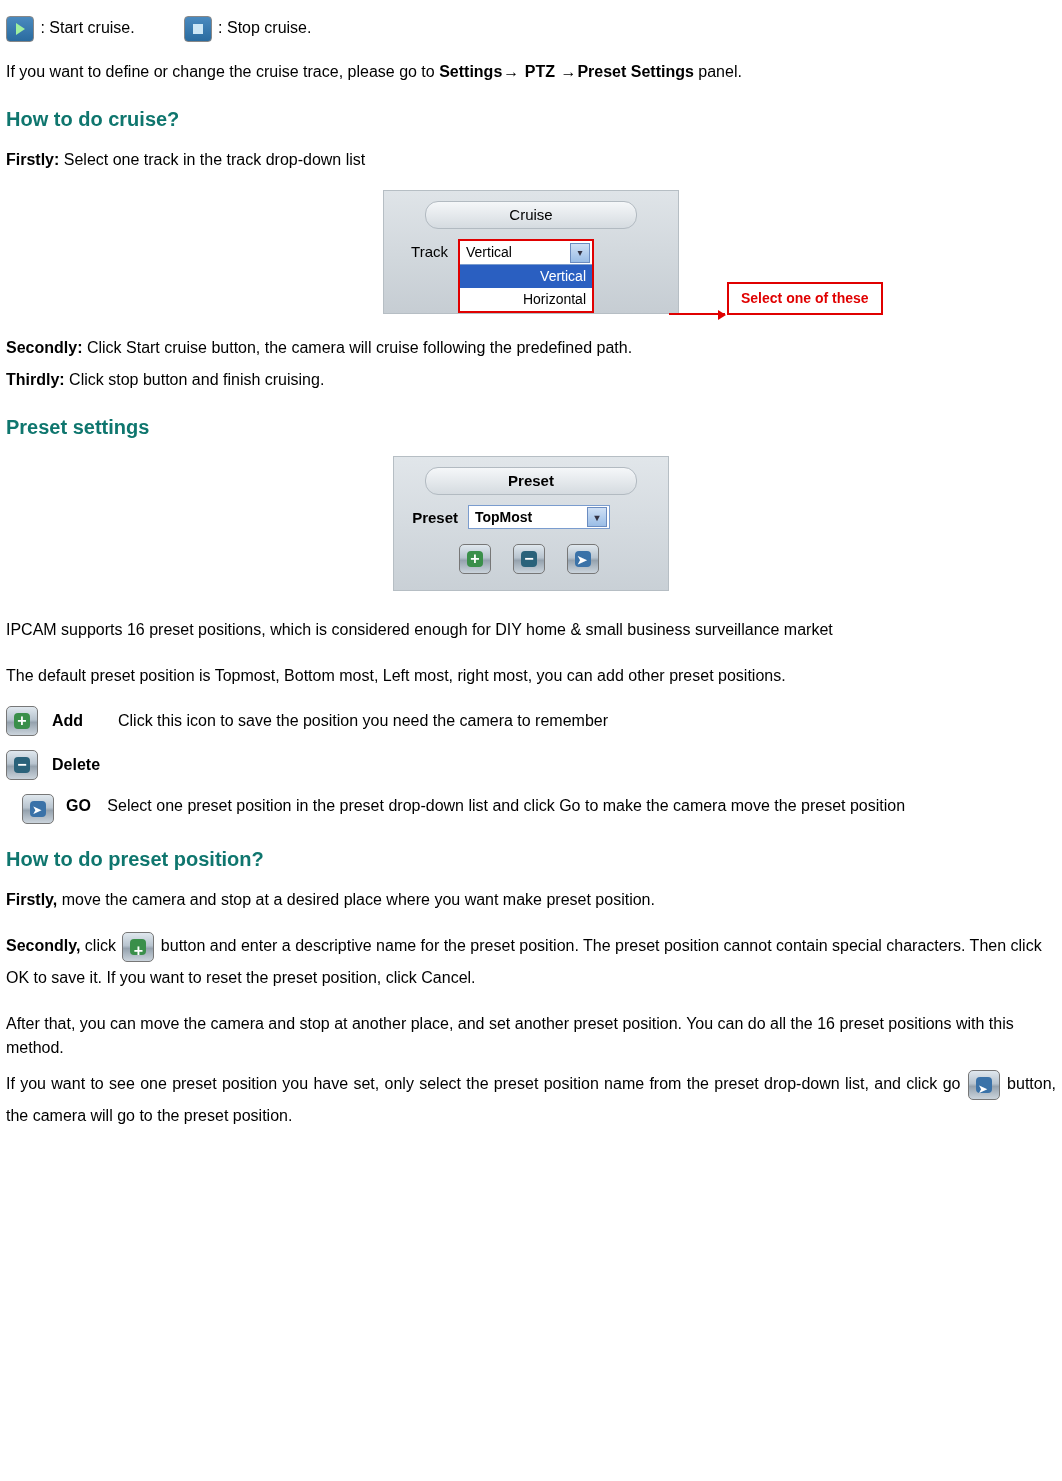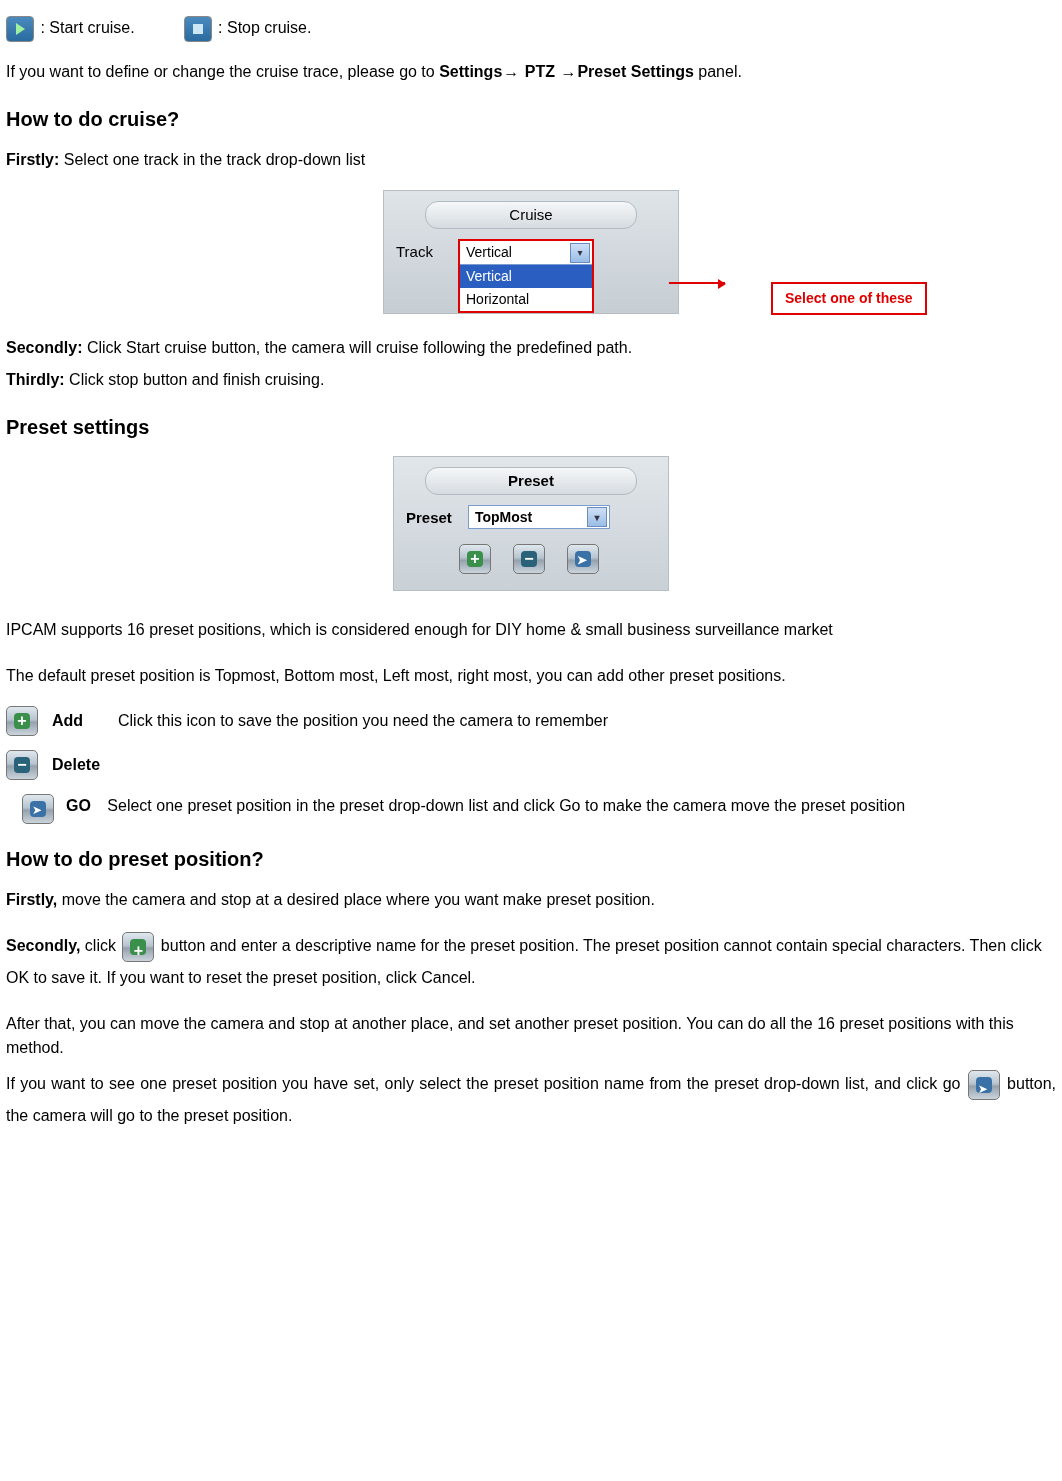--- a/index.html
+++ b/index.html
@@ -7,21 +7,21 @@
     font-size: 16px;
     color: #000;
     margin: 0;
     padding: 8px 6px;
     width: 1050px;
     line-height: 1.5;
   }
   .para { margin: 8px 0 18px 0; }
   .tight { margin: 4px 0; }
   .heading-blue {
-    color: #000000;
+    color: #0f766e;
     font-weight: bold;
     font-size: 20px;
     margin: 20px 0 14px 0;
   }
   .bold { font-weight: bold; }
   .icon-box {
     display: inline-block;
     vertical-align: middle;
     width: 26px;
     height: 24px;
@@ -135,20 +135,21 @@
     border-radius: 13px;
     background: linear-gradient(#f5f7f9, #d5dbe0);
     border: 1px solid #b2bac1;
     font-size: 15px;
   }
   .row {
     display: flex;
     align-items: flex-start;
     gap: 10px;
     font-size: 15px;
+    text-align: right;
   }
   .row .label { width: 52px; padding-top: 2px; }
   .dropdown-open {
     border: 2px solid #e00000;
     width: 132px;
     background: #fff;
   }
   .dd-selected {
     display: flex;
     justify-content: space-between;
@@ -170,22 +171,21 @@
   }
   .dd-option.highlight {
     background: #2a5fc1;
     color: #fff;
   }
   .callout1 {
     position: absolute;
     left: 286px;
     top: 92px;
     display: flex;
-    align-items: flex-start;
-    gap: 44px;
+    align-items: flex-end;
   }
   .callout-line {
     width: 56px;
     height: 0;
     border-top: 2px solid #e00000;
     position: relative;
   }
   .callout-line::after {
     content: "";
     position: absolute;

